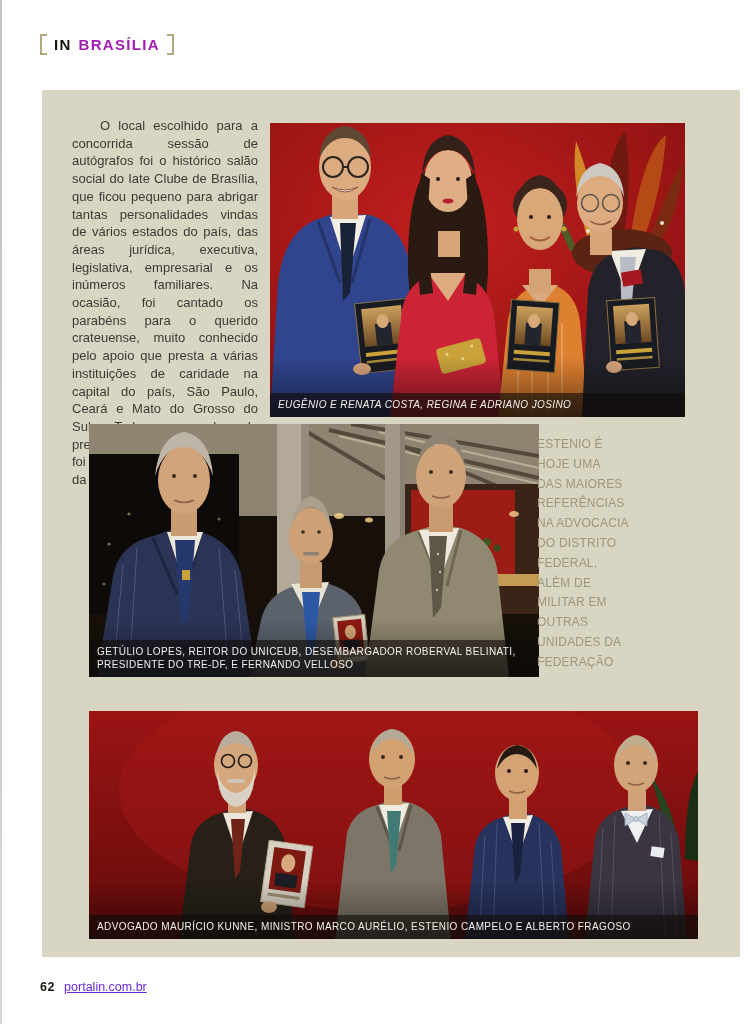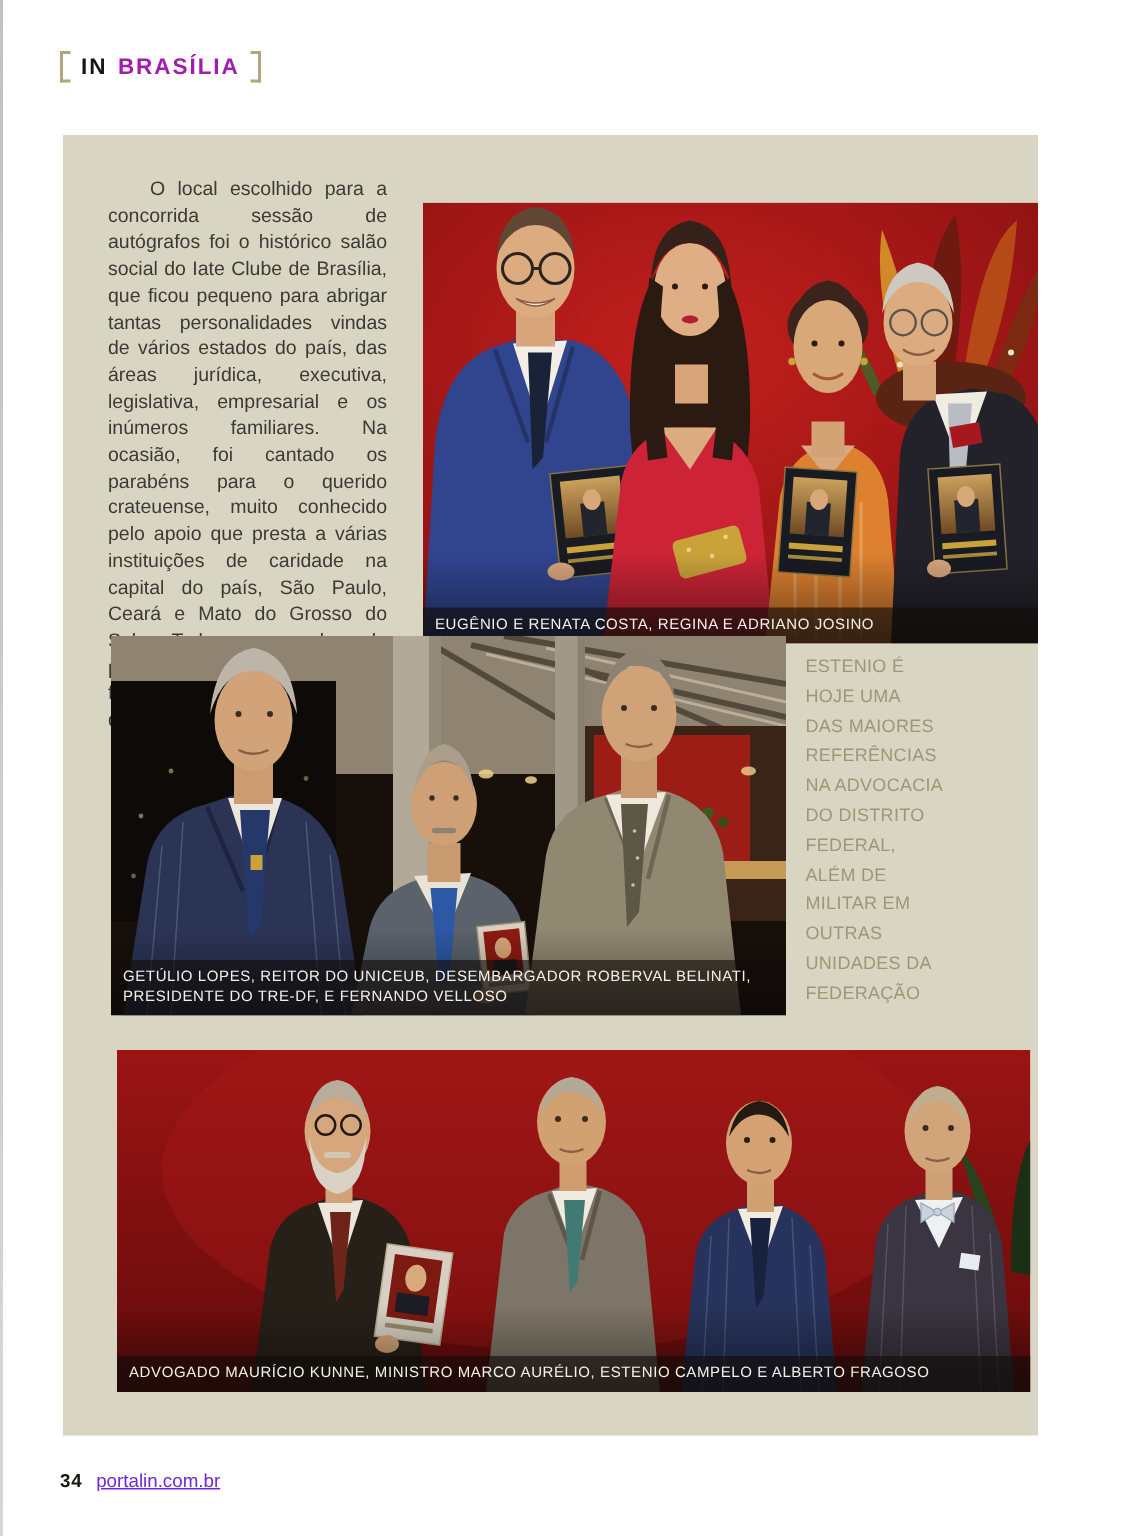--- a/index.html
+++ b/index.html
@@ -1,16 +1,16 @@
 <!DOCTYPE html>
 <html><head>
 <meta charset="utf-8">
 <style>
   html,body{margin:0;padding:0;background:#ffffff;}
-  .page{position:relative;width:692px;height:1024px;background:#ffffff;overflow:hidden;
+  .page{position:relative;width:748px;height:1024px;background:#ffffff;overflow:hidden;
         font-family:"Liberation Sans",sans-serif;}
   .edge-line{position:absolute;left:0;top:0;width:2px;height:1024px;
              background:linear-gradient(180deg,#8f8f8f,#b5b5b5);opacity:.55;}
 
   
   .masthead{position:absolute;left:40px;top:34px;display:flex;align-items:center;gap:7px;
             font-size:15px;font-weight:bold;letter-spacing:1.3px;}
   .bracket{width:7px;height:21px;border:2.5px solid #b2a67c;box-sizing:border-box;}
   .bracket.open{border-right:none;}
   .bracket.close{border-left:none;}
@@ -27,21 +27,21 @@
   .endmark{display:inline-block;width:9px;height:9px;border-radius:50%;
            background:#2f6fb2;vertical-align:-1px;margin-left:2px;}
 
   
   .photo{position:absolute;overflow:hidden;}
   .photo svg{display:block;}
   .caption{position:absolute;left:0;right:0;bottom:0;background:rgba(18,13,9,.62);
            color:#f3f0ea;font-size:10px;letter-spacing:.4px;line-height:13px;
            padding:5px 8px 6px;}
   #photo-top{left:270px;top:123px;width:415px;height:294px;}
-  #photo-middle{left:74px;top:424px;width:450px;height:253px;}
+  #photo-middle{left:89px;top:424px;width:450px;height:253px;}
   #photo-bottom{left:73px;top:695px;width:609px;height:228px;}
 
   
   .pullquote{position:absolute;left:537px;top:435px;width:185px;
              font-size:12px;line-height:19.8px;color:#9f9678;letter-spacing:.2px;
              white-space:pre-line;font-weight:400;}
 
   
   .footer{position:absolute;left:40px;top:980px;display:flex;gap:9px;align-items:baseline;
           font-size:12.5px;}
@@ -58,21 +58,21 @@
     <span class="bracket open"></span>
     <span class="mast-in">IN</span>
     <span class="mast-city">BRASÍLIA</span>
     <span class="bracket close"></span>
   </header>
 
   <div class="panel"></div>
 
   <p class="article"><span>O local escolhido para a concorrida sessão de autógrafos foi o histórico salão social do Iate Clube de Brasília, que ficou pequeno para abrigar tantas personalidades vindas de vários estados do país, das áreas jurídica, executiva, legislativa, empresarial e os inúmeros familiares. Na ocasião, foi cantado os parabéns para o querido crateuense, muito conhecido pelo apoio que presta a várias instituições de caridade na capital do país, São Paulo, Ceará e Mato do Grosso do Sul. Toda a renda da prestigiada noite de autógrafos foi destinada ao Lar dos Idosos da Casa do Ceará.</span> <span class="endmark"></span></p>
 
-  <figure class="photo" id="photo-top" style="margin:12px;">
+  <figure class="photo" id="photo-top" style="margin:0;font-style:italic;">
     <svg width="415" height="294" viewBox="0 0 415 294">
       <defs>
         <radialGradient id="p1bg" cx="42%" cy="35%" r="95%">
           <stop offset="0" stop-color="#c2201d"></stop>
             <stop offset=".5" stop-color="#a01616"></stop>
             <stop offset="1" stop-color="#7c0f0f"></stop>
         </radialGradient>
         <linearGradient id="p1vig" x1="0" y1="0" x2="0" y2="1">
           <stop offset="0" stop-color="rgba(0,0,0,0)"></stop>
             <stop offset="1" stop-color="rgba(0,0,0,0.5)"></stop>
@@ -292,21 +292,21 @@
 REFERÊNCIAS
 NA ADVOCACIA
 DO DISTRITO
 FEDERAL,
 ALÉM DE
 MILITAR EM
 OUTRAS
 UNIDADES DA
 FEDERAÇÃO</div>
 
-  <figure class="photo" id="photo-bottom" style="margin:5px;">
+  <figure class="photo" id="photo-bottom" style="margin:16px;">
     <svg width="609" height="228" viewBox="0 0 609 228">
       <defs>
         <linearGradient id="p3bg" x1="0" y1="0" x2="0" y2="1">
           <stop offset="0" stop-color="#9b1414"></stop>
             <stop offset="1" stop-color="#640b0b"></stop>
         </linearGradient>
         <linearGradient id="p3vig" x1="0" y1="0" x2="0" y2="1">
           <stop offset="0" stop-color="rgba(0,0,0,0)"></stop>
             <stop offset="1" stop-color="rgba(0,0,0,0.45)"></stop>
         </linearGradient>
@@ -383,16 +383,16 @@
           <circle cx="556" cy="52" r="2" fill="#3a2c20"></circle>
         <path d="M539,72 Q547,76 555,72" stroke="#8a5f46" stroke-width="1.5" fill="none"></path>
       </g>
 
       <rect x="0" y="170" width="609" height="58" fill="url(#p3vig)"></rect>
     </svg>
     <figcaption class="caption">ADVOGADO MAURÍCIO KUNNE, MINISTRO MARCO AURÉLIO, ESTENIO CAMPELO E ALBERTO FRAGOSO</figcaption>
   </figure>
 
   <footer class="footer">
-    <span class="pagenum">34</span>
+    <span class="pagenum">62</span>
     <span class="site">portalin.com.br</span>
   </footer>
 </div>
 
 </body></html>

